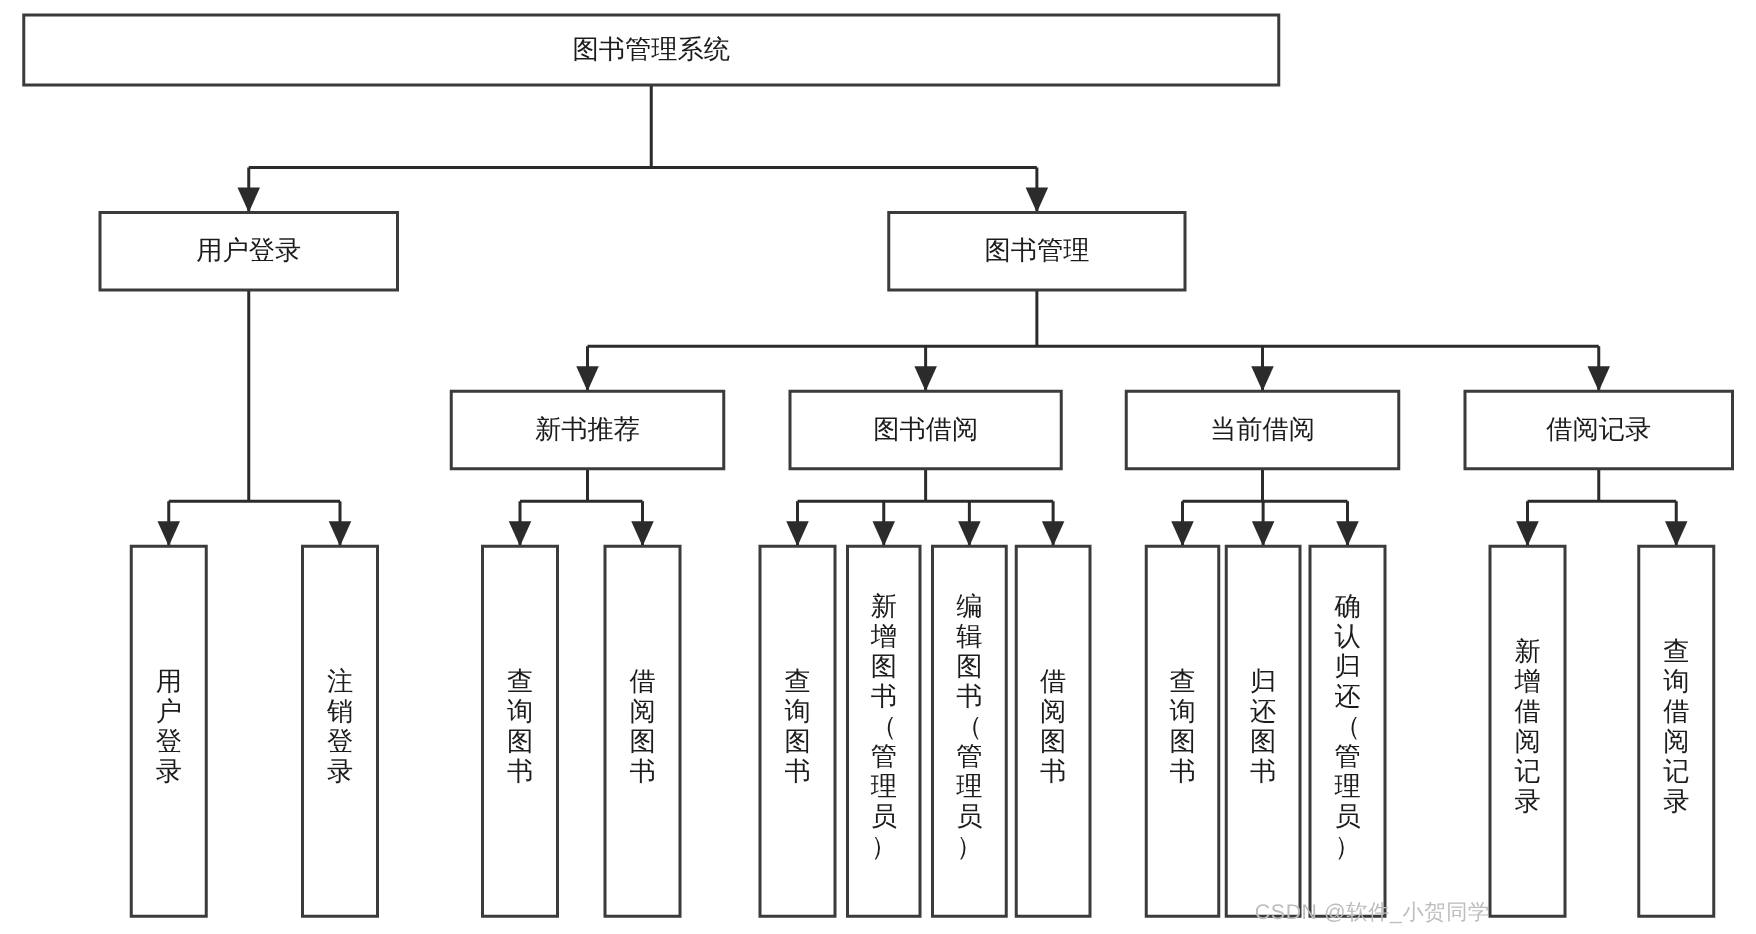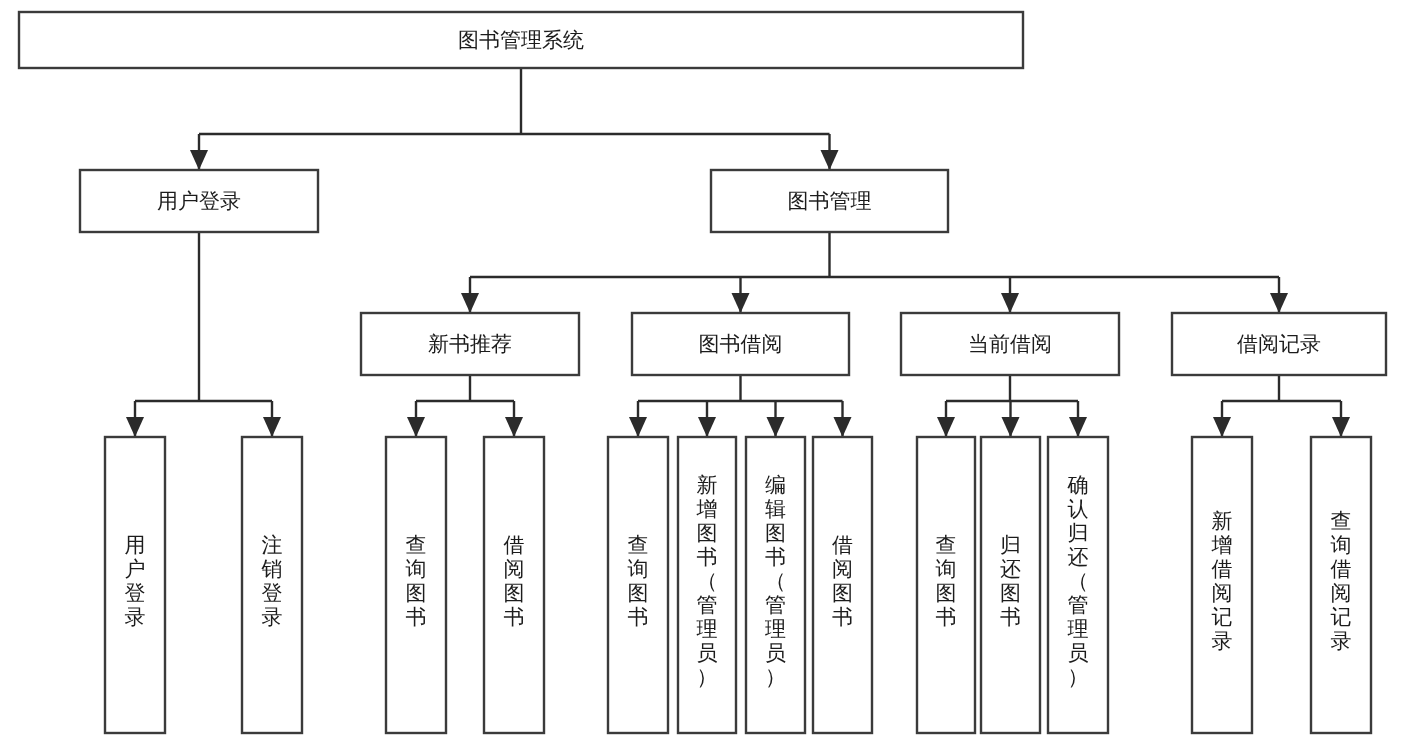--- a/index.html
+++ b/index.html
@@ -203,13 +203,14 @@
         <g>
           <rect x="1192" y="437" width="60" height="296" class="node-box"></rect>
           <text x="1222" y="0" class="node-label-vertical"><tspan x="1222" y="528">新</tspan><tspan x="1222" y="552">增</tspan><tspan x="1222" y="576">借</tspan><tspan x="1222" y="600">阅</tspan><tspan x="1222" y="624">记</tspan><tspan x="1222" y="648">录</tspan></text>
         </g>
         <g>
           <rect x="1311" y="437" width="60" height="296" class="node-box"></rect>
           <text x="1341" y="0" class="node-label-vertical"><tspan x="1341" y="528">查</tspan><tspan x="1341" y="552">询</tspan><tspan x="1341" y="576">借</tspan><tspan x="1341" y="600">阅</tspan><tspan x="1341" y="624">记</tspan><tspan x="1341" y="648">录</tspan></text>
         </g>
       </g>
   </svg>
+  <div class="watermark">CSDN @软件_小贺同学</div>
 </div>
 
 </body></html>

